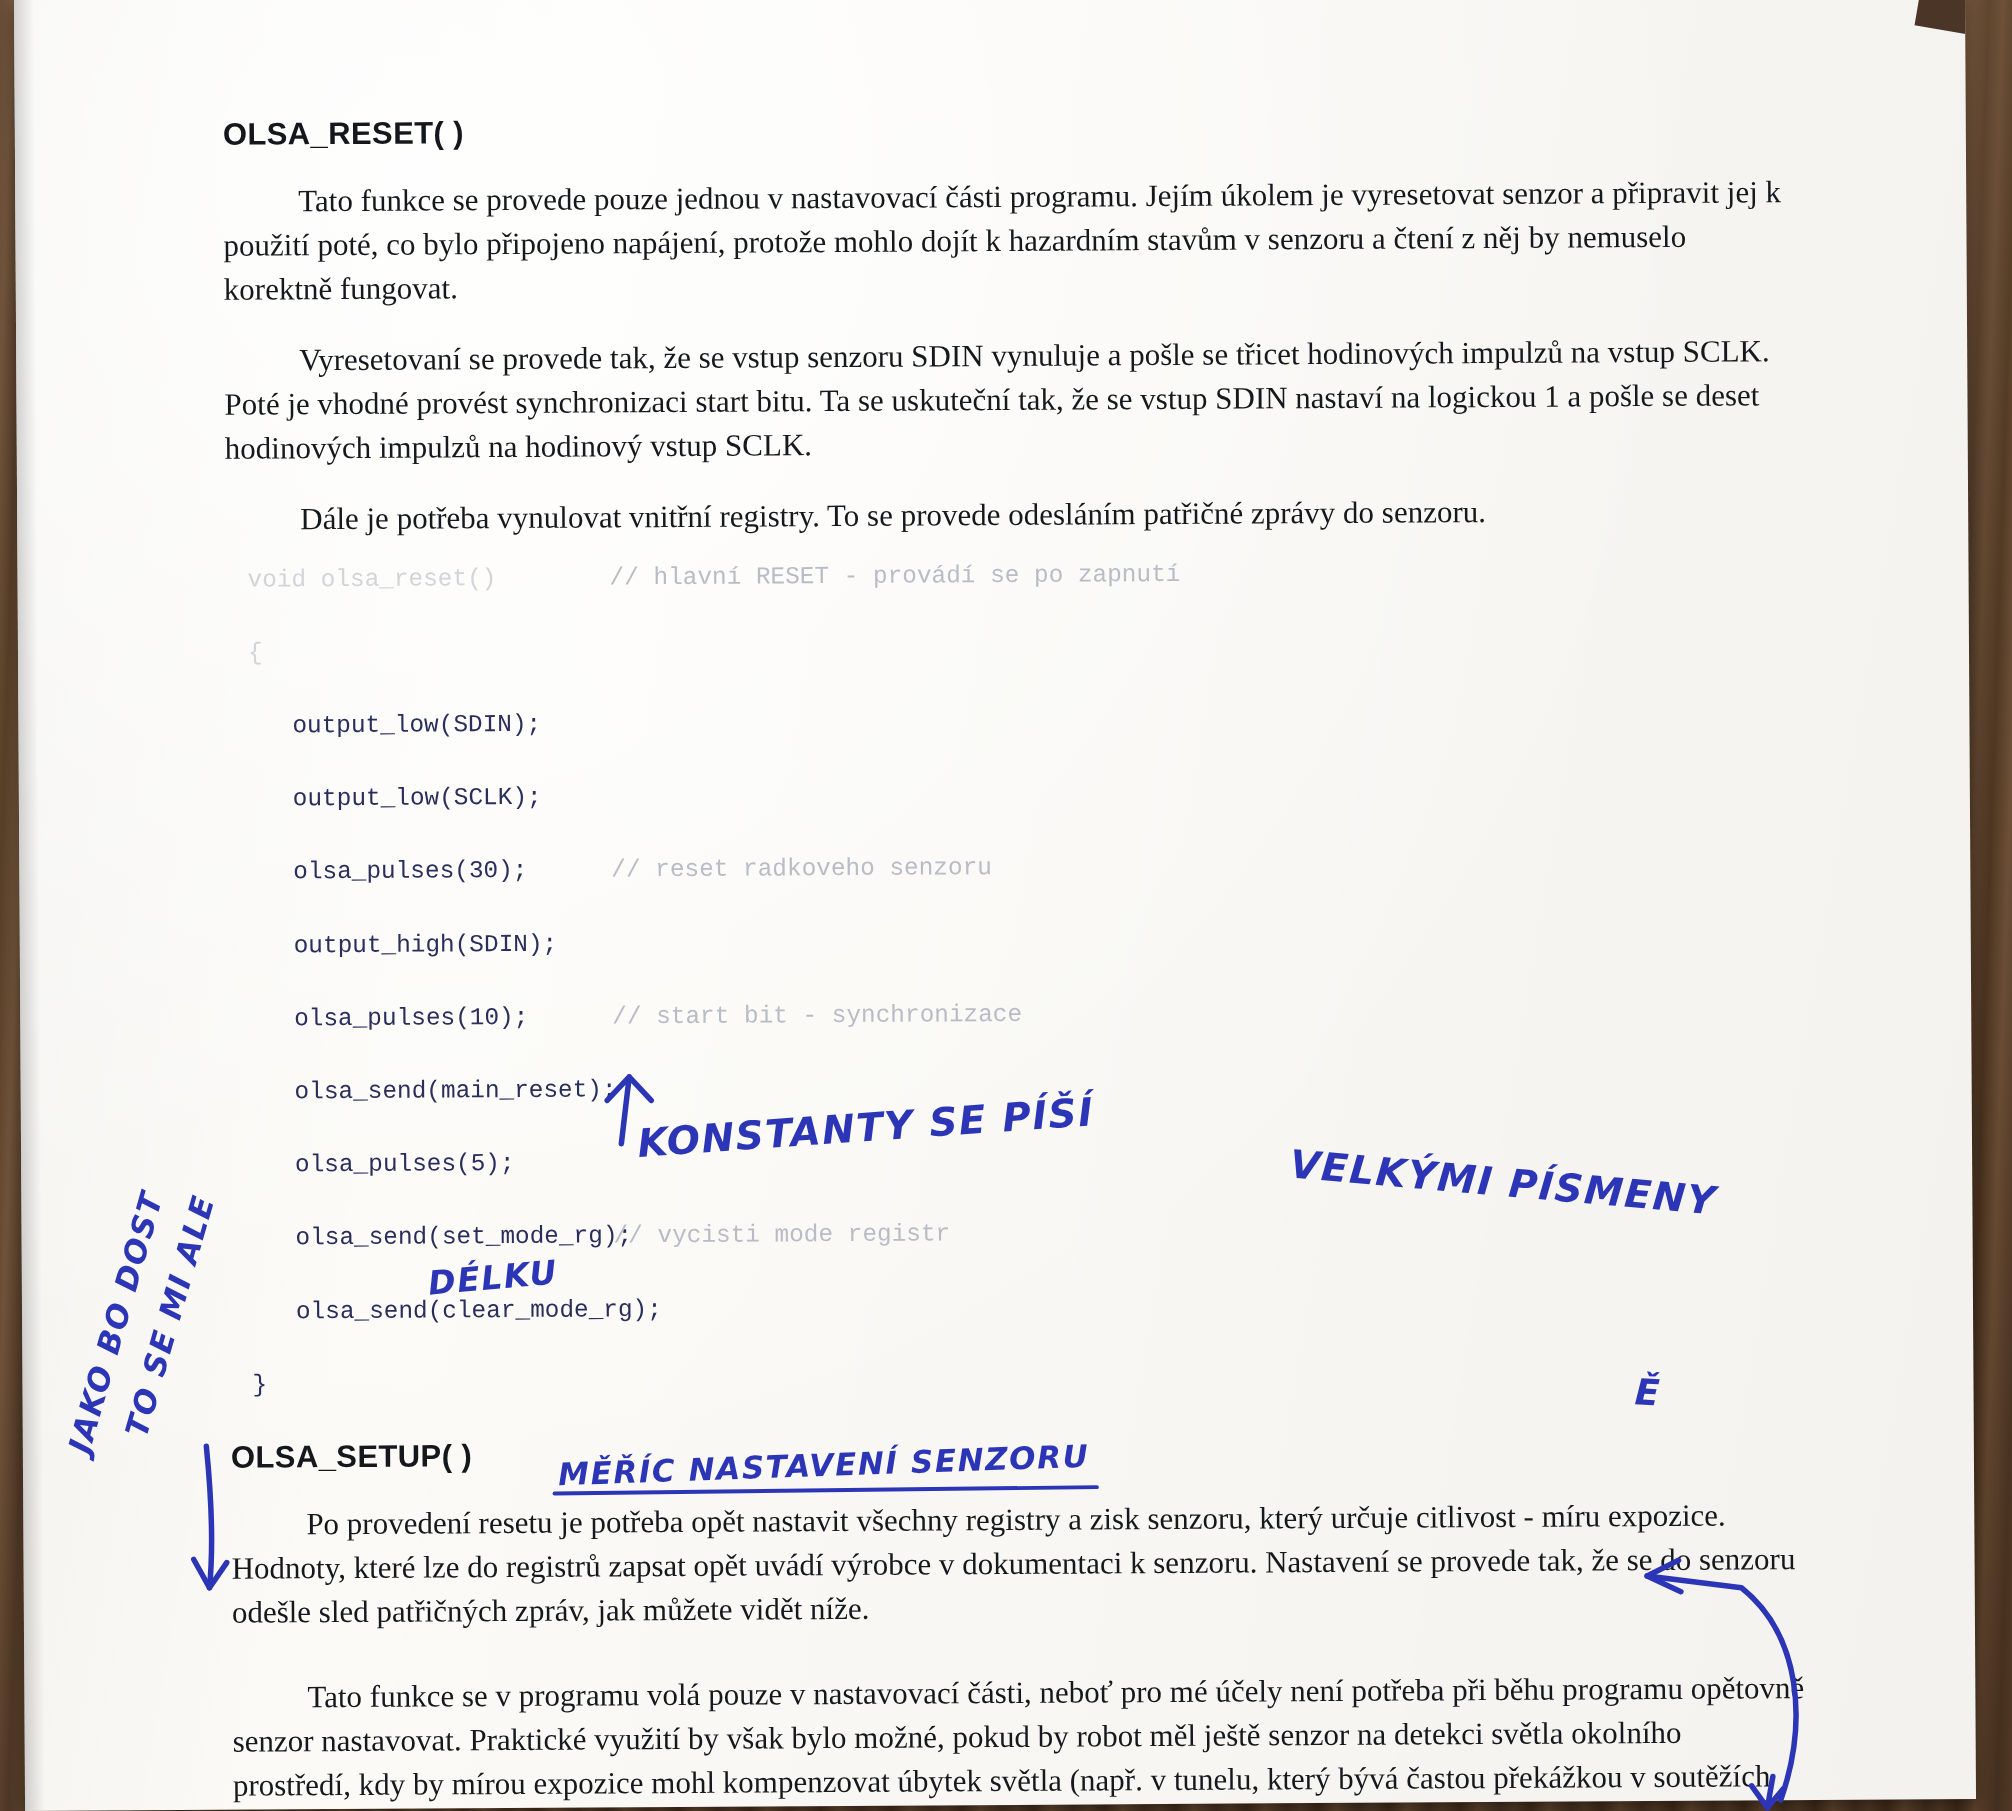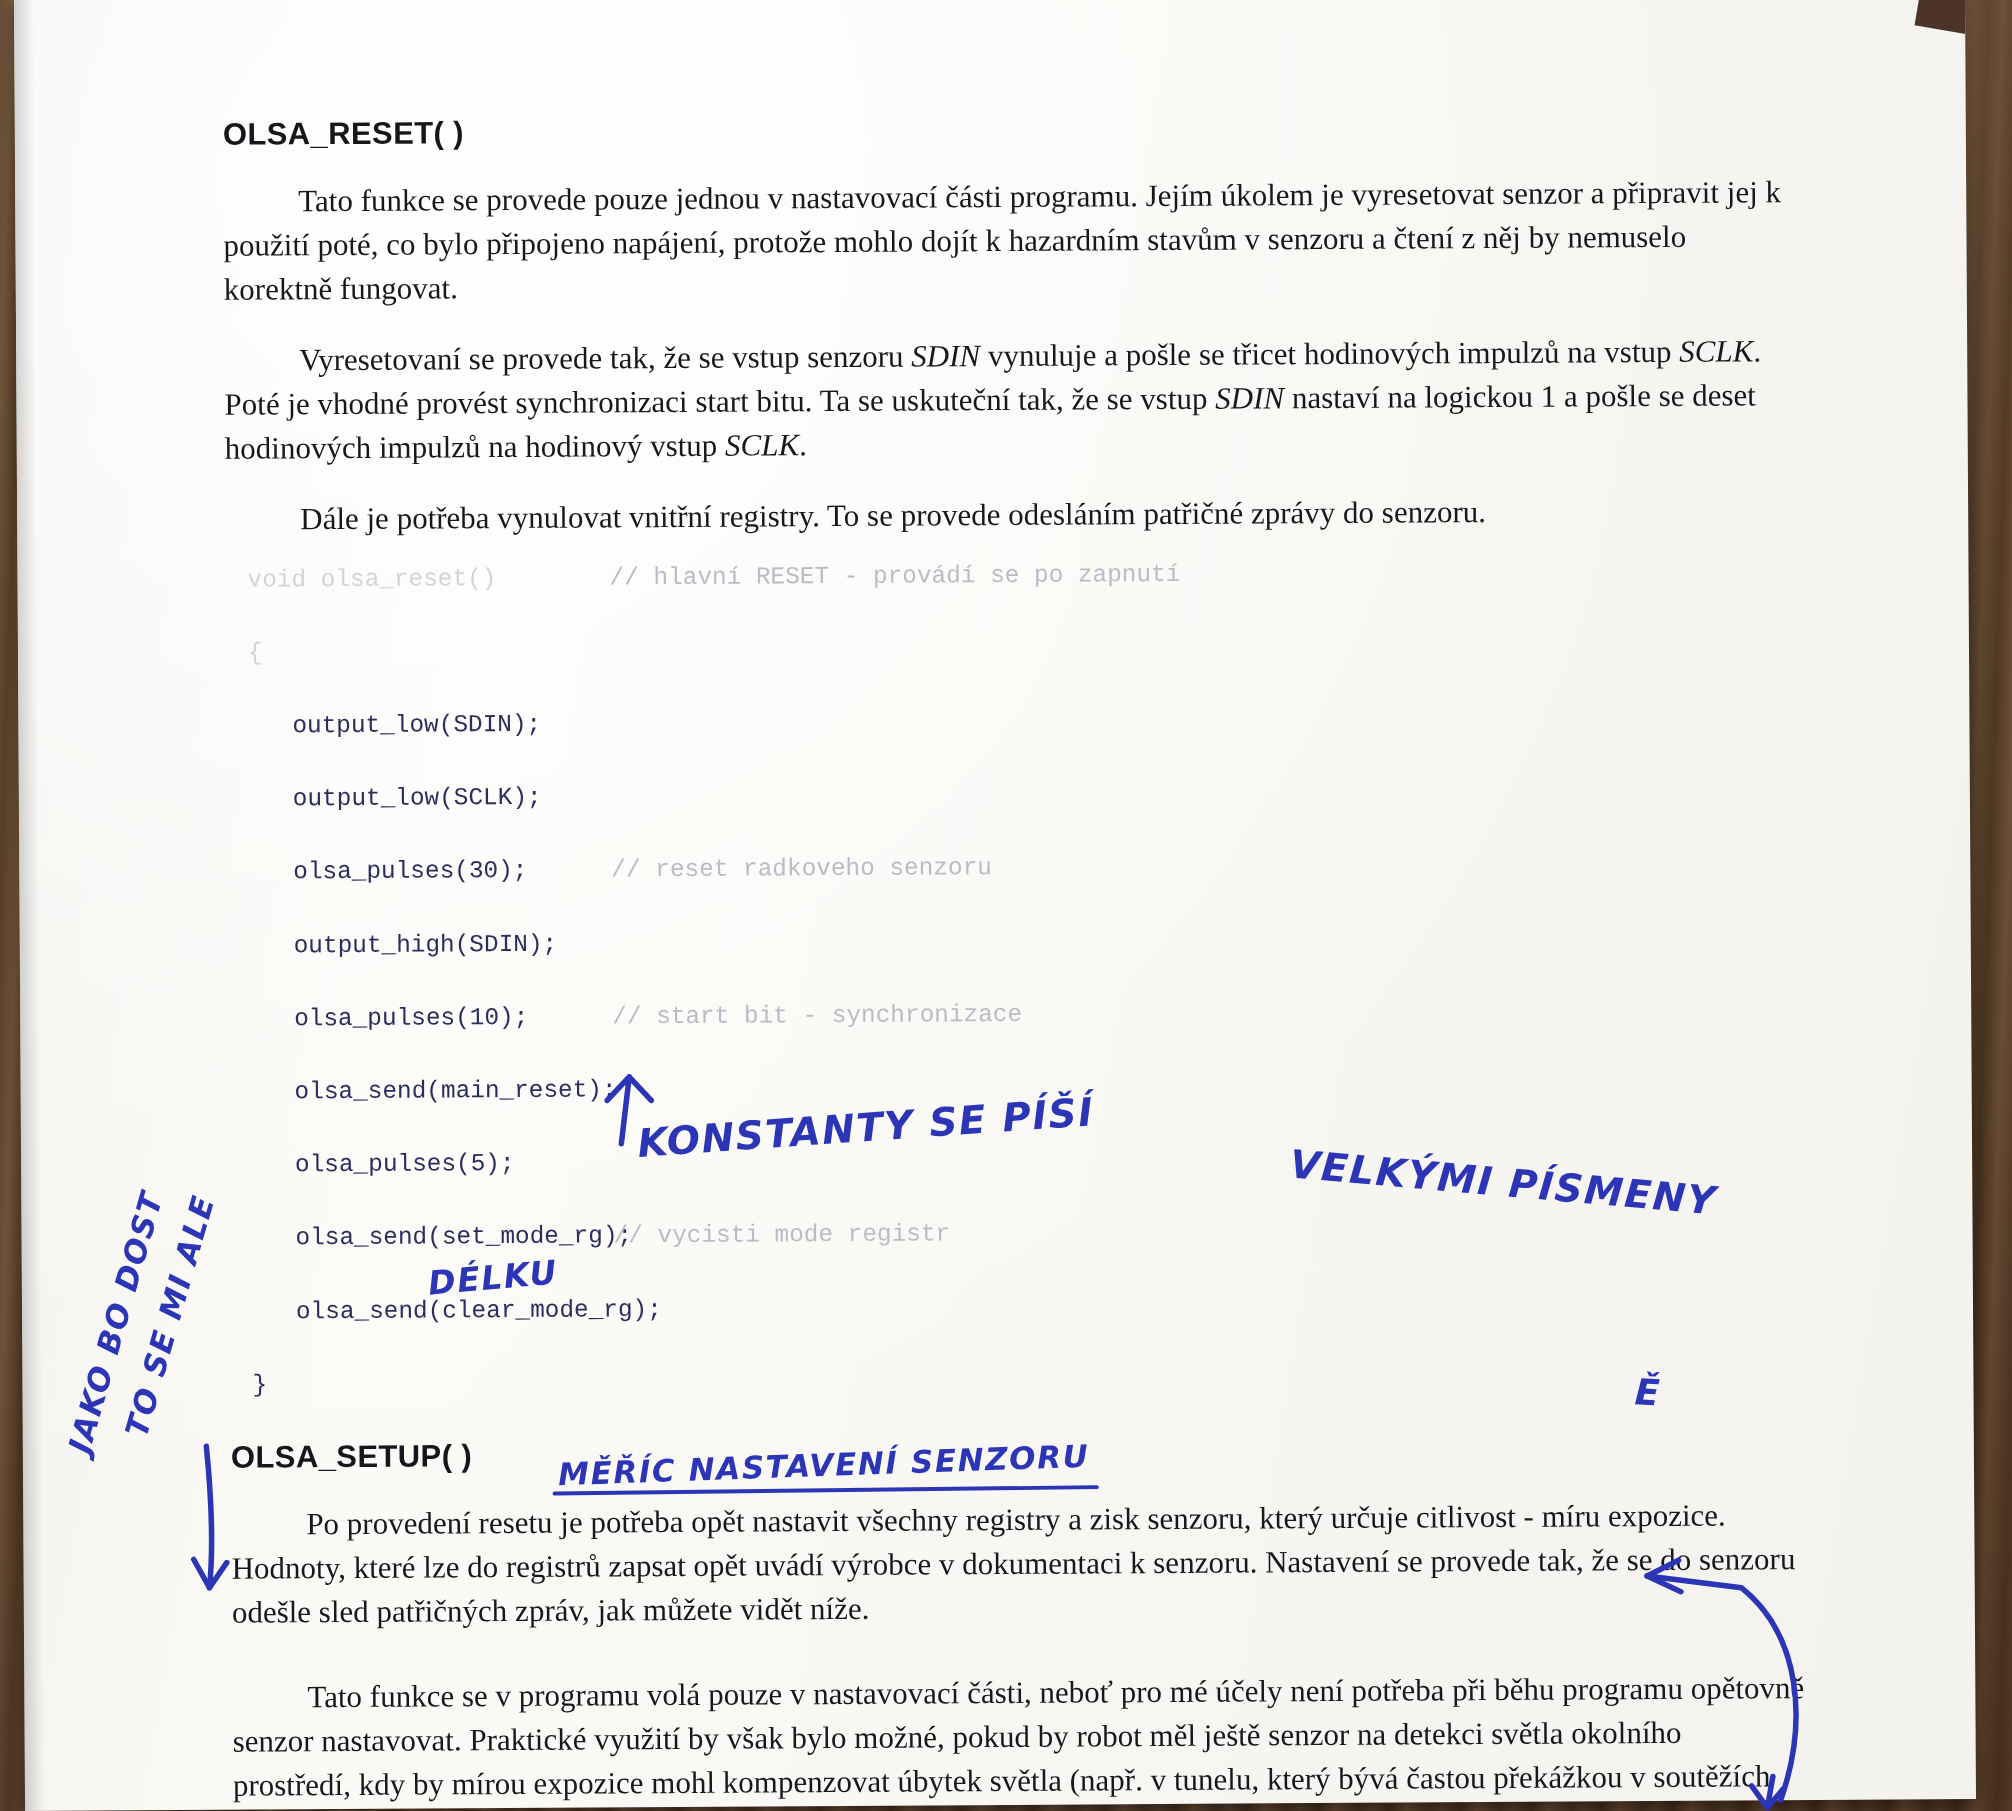--- a/index.html
+++ b/index.html
@@ -95,21 +95,20 @@
   p.para {
     font-family: "Liberation Serif", serif;
     font-size: 31px;
     line-height: 1.42;
     color: #15181d;
     margin: 27px 0 0 0;
     text-align: left;
     text-indent: 75px;
   }
   p.para .it {
-    font-style: italic;
   }
 
   pre.code {
     font-family: "Liberation Mono", monospace;
     font-size: 24.4px;
     line-height: 1.50;
     color: #2a2e5c;
     margin: 20.4px 0 0 22px;
     white-space: pre;
   }

